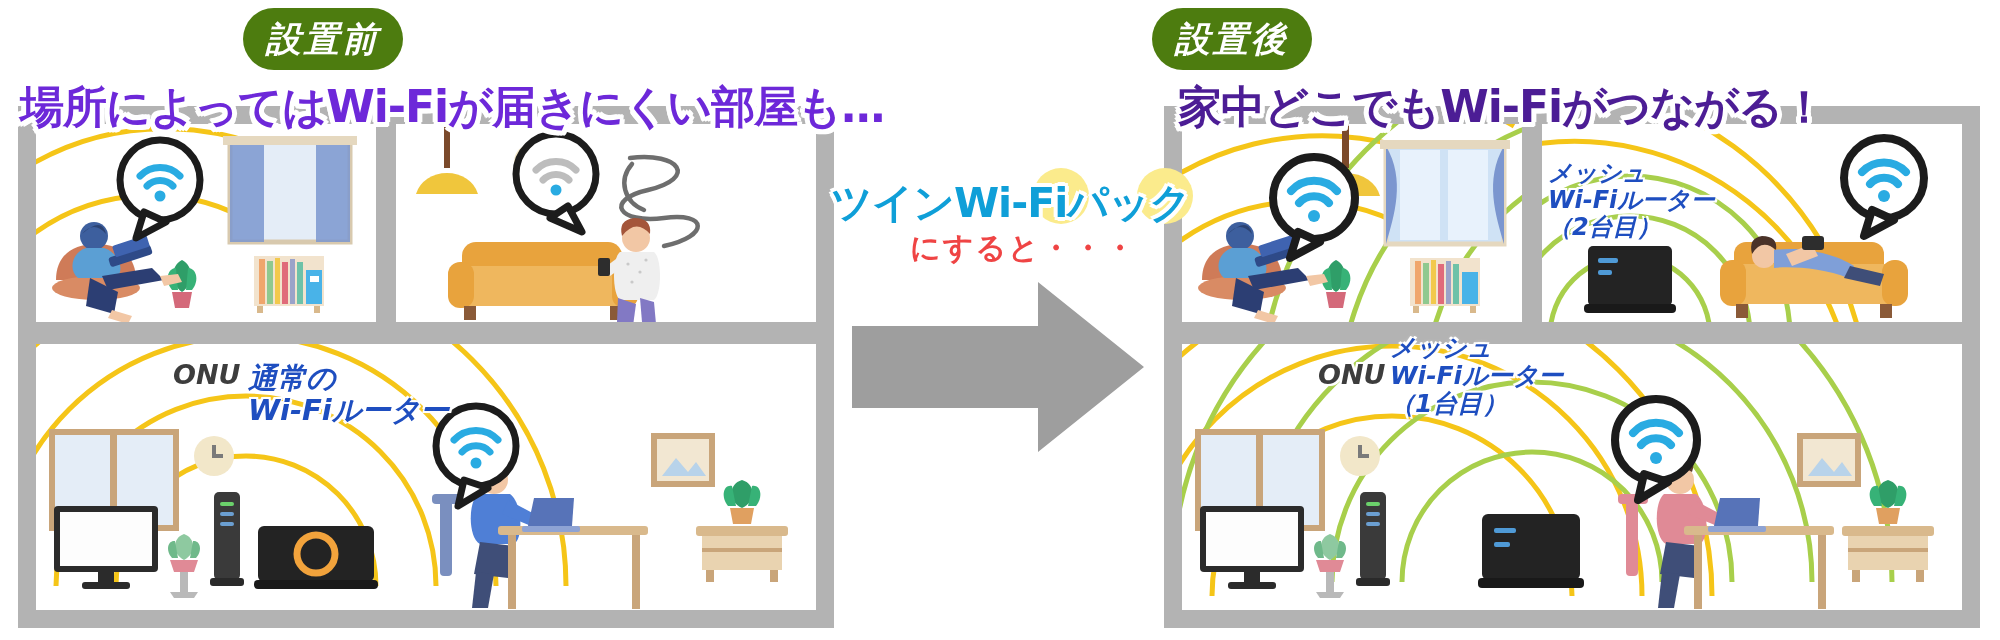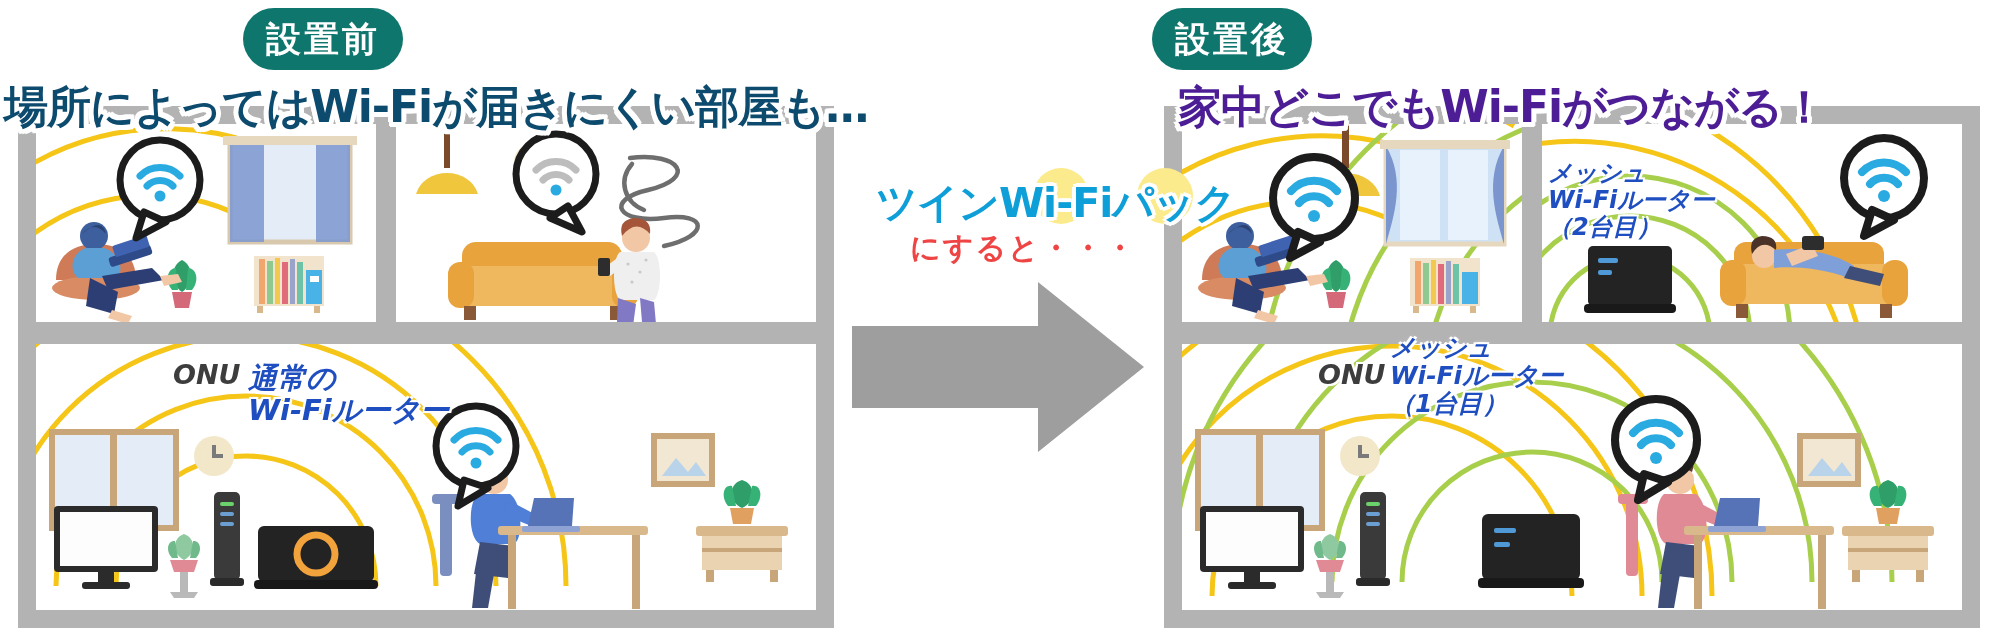--- a/index.html
+++ b/index.html
@@ -1,55 +1,56 @@
 <!DOCTYPE html>
 <html><head>
 <meta charset="utf-8">
 <style>
   html,body{margin:0;padding:0;background:#fff;}
   body{width:2000px;height:640px;font-family:"DejaVu Sans","Liberation Sans",sans-serif;overflow:hidden;position:relative;}
   .stage{position:absolute;left:0;top:0;width:2000px;height:640px;}
 
   
   .badge{
-    position:absolute;background:#0f766e;color:#fff;border-radius:34px;
+    position:absolute;background:#4d7c0f;color:#fff;border-radius:34px;
     font-size:35px;font-weight:bold;letter-spacing:3px;
     display:flex;align-items:center;justify-content:center;
     height:62px;
+    font-style:italic;
   }
   #badge-before{left:243px;top:8px;width:160px;}
   #badge-after{left:1152px;top:8px;width:160px;}
 
   
   .headline{
     position:absolute;font-size:44px;font-weight:bold;white-space:nowrap;
     letter-spacing:-1px;z-index:9;
   }
-  #headline-before{left:4px;top:78px;color:#0c4a6e;
+  #headline-before{left:20px;top:78px;color:#6d28d9;
     text-shadow:
       -4px -4px 0 #fff, 4px -4px 0 #fff, -4px 4px 0 #fff, 4px 4px 0 #fff,
       -5px 0 0 #fff, 5px 0 0 #fff, 0 -5px 0 #fff, 0 5px 0 #fff,
       -3px -5px 0 #fff, 3px -5px 0 #fff, -3px 5px 0 #fff, 3px 5px 0 #fff;}
   #headline-after{left:1178px;top:78px;color:#4c1d95;
     text-shadow:
       -4px -4px 0 #fff, 4px -4px 0 #fff, -4px 4px 0 #fff, 4px 4px 0 #fff,
       -5px 0 0 #fff, 5px 0 0 #fff, 0 -5px 0 #fff, 0 5px 0 #fff,
       -3px -5px 0 #fff, 3px -5px 0 #fff, -3px 5px 0 #fff, 3px 5px 0 #fff;}
 
   
   .house{position:absolute;background:#b3b3b3;}
   #house-before{left:18px;top:106px;width:816px;height:522px;}
   #house-after{left:1164px;top:106px;width:816px;height:522px;}
 
   
   #arrow-wrap{position:absolute;left:852px;top:282px;width:292px;height:170px;}
   #arrow-shape{position:absolute;left:0;top:0;width:292px;height:170px;}
 
   .pack-label{position:absolute;white-space:nowrap;font-weight:bold;}
-  #pack-title{left:876px;top:176px;font-size:41px;color:#0f9fd8;letter-spacing:-1px;
+  #pack-title{left:831px;top:176px;font-size:41px;color:#0f9fd8;letter-spacing:-1px;
      text-shadow:-3px -3px 0 #fff,3px -3px 0 #fff,-3px 3px 0 #fff,3px 3px 0 #fff,
                  -4px 0 0 #fff,4px 0 0 #fff,0 -4px 0 #fff,0 4px 0 #fff;z-index:12;}
   #pack-sub{left:910px;top:228px;font-size:30px;color:#ef4444;letter-spacing:2px;
      text-shadow:-3px -3px 0 #fff,3px -3px 0 #fff,-3px 3px 0 #fff,3px 3px 0 #fff;z-index:12;text-align:right;}
 
   
   .scene-label{position:absolute;font-weight:bold;white-space:nowrap;text-align:left;z-index:14;line-height:1.12;font-style:italic;}
   #label-onu{left:173px;top:360px;font-size:27px;color:#3d3d3d;
     text-shadow:-2px -2px 0 #fff,2px -2px 0 #fff,-2px 2px 0 #fff,2px 2px 0 #fff,0 0 4px #fff;}
   #label-normal-router{left:248px;top:362px;font-size:29px;color:#1e4ec0;

